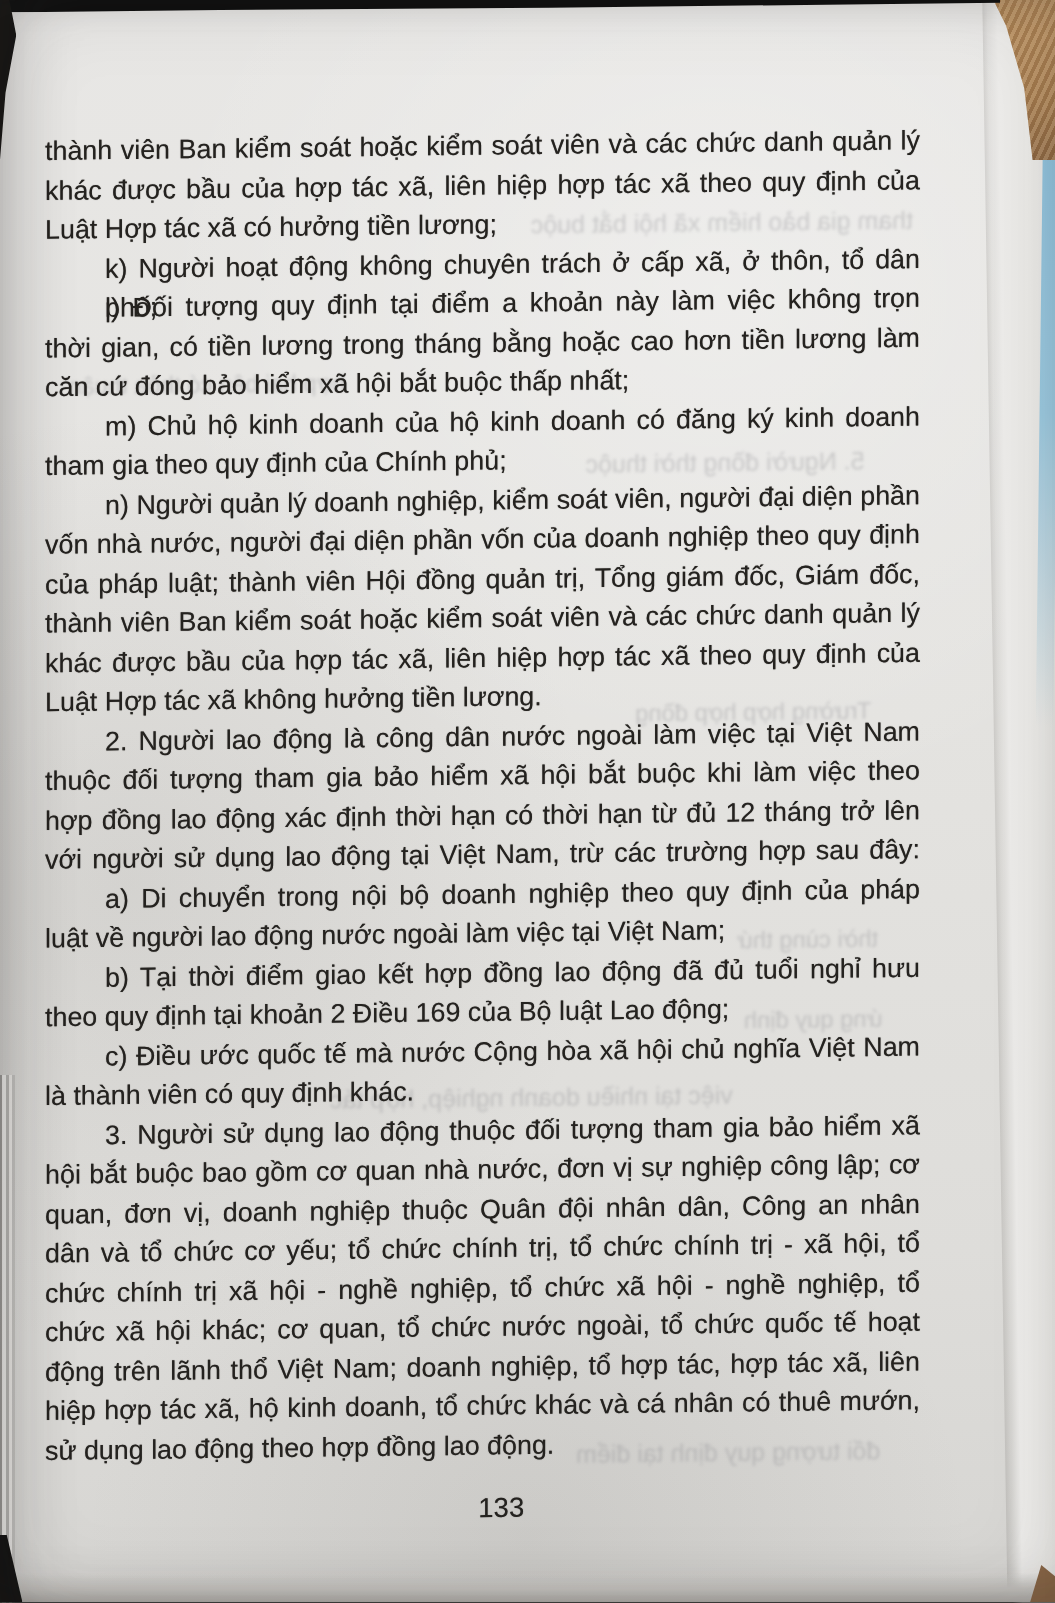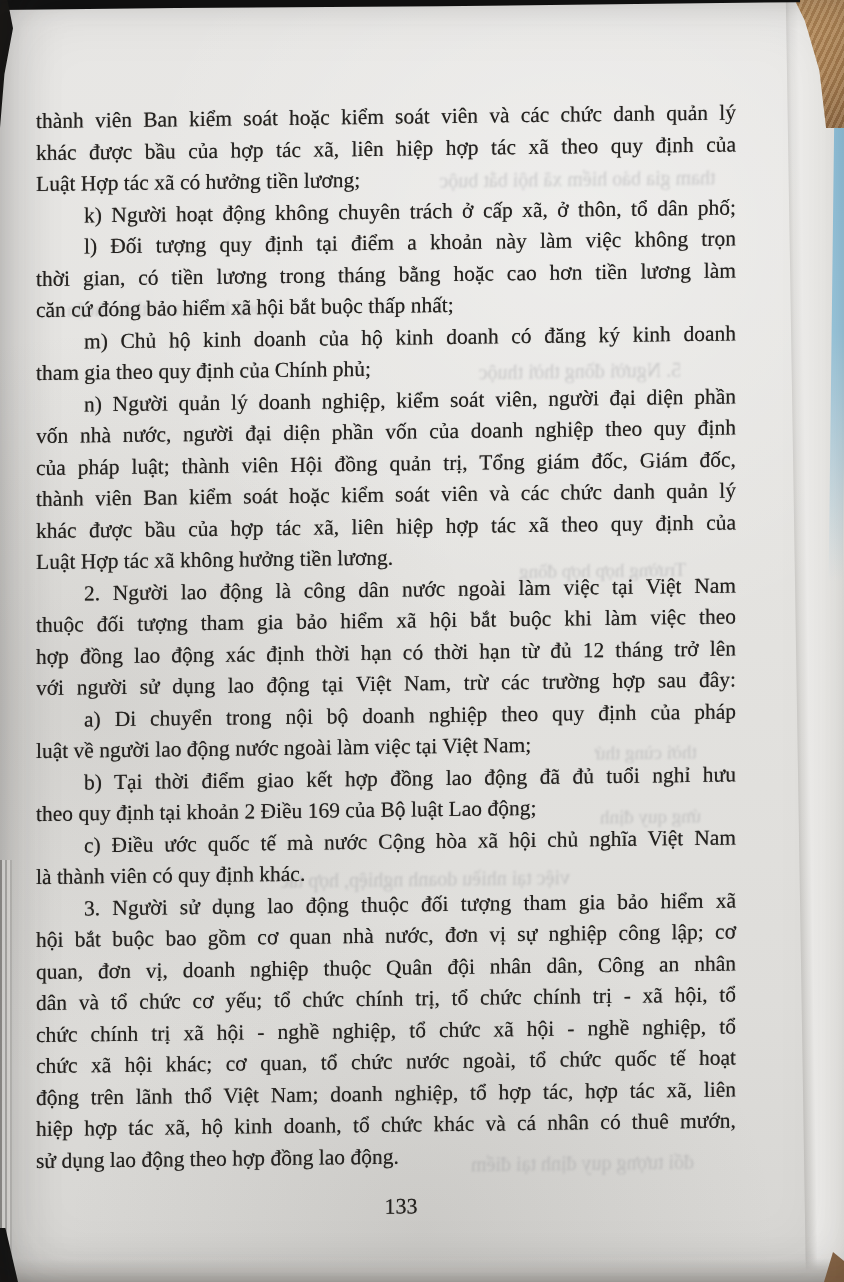--- a/index.html
+++ b/index.html
@@ -1,21 +1,21 @@
 <!DOCTYPE html>
 <html><head>
 <meta charset="utf-8">
 <style>
   html,body{margin:0;padding:0;background:#111;}
   .photo{
     position:relative;
     width:844px;height:1282px;
     overflow:hidden;
     background:#161616;
-    font-family:Liberation Serif, serif;
+    font-family:Liberation Sans, sans-serif;
   }
   
   .paper{
     position:absolute;left:0;top:0;width:844px;height:1282px;
     background:
       radial-gradient(90% 55% at 68% 18%, rgba(255,255,255,0.30), rgba(255,255,255,0) 60%),
       radial-gradient(70% 45% at 12% 55%, rgba(125,122,118,0.14), rgba(125,122,118,0) 65%),
       radial-gradient(60% 35% at 50% 96%, rgba(110,108,104,0.12), rgba(110,108,104,0) 70%),
       linear-gradient(180deg,#e8e7e5 0%,#e4e3e0 45%,#dedddA 78%,#d6d5d2 100%);
   }

